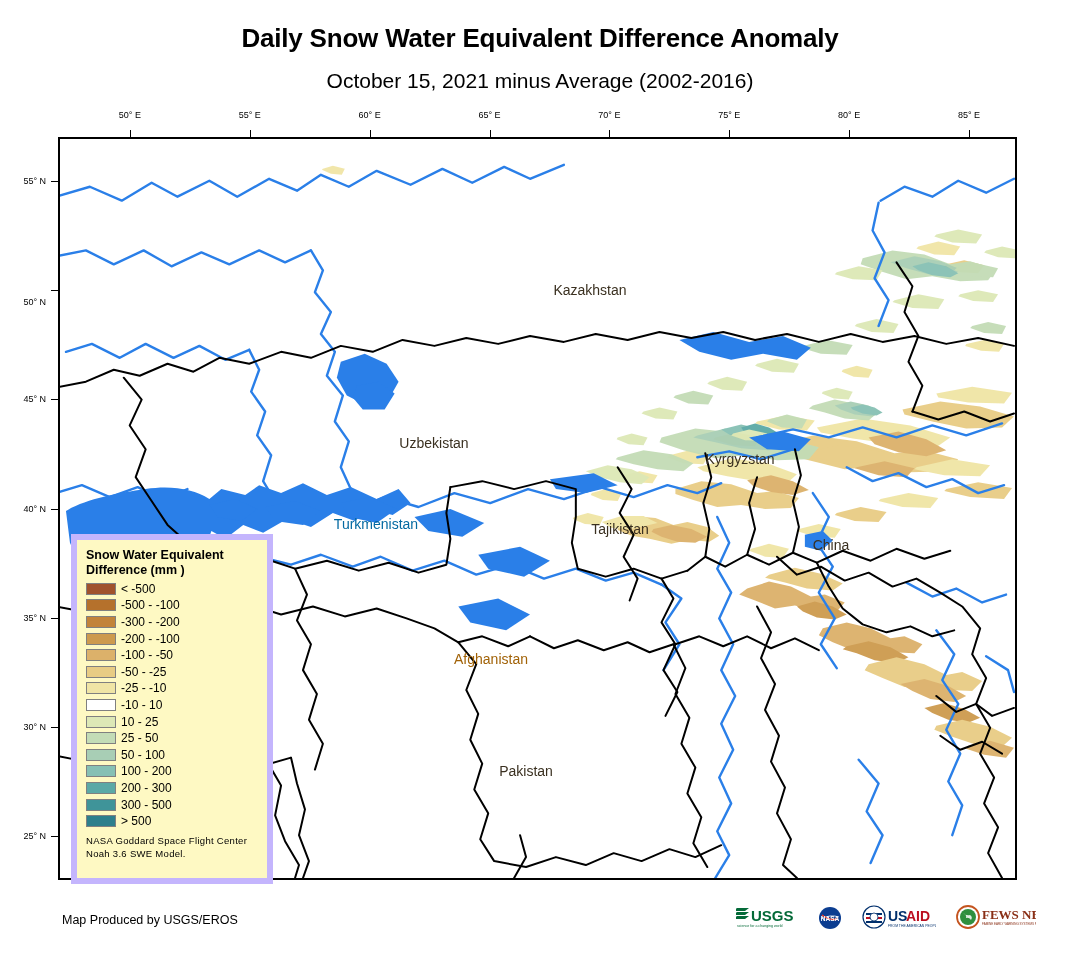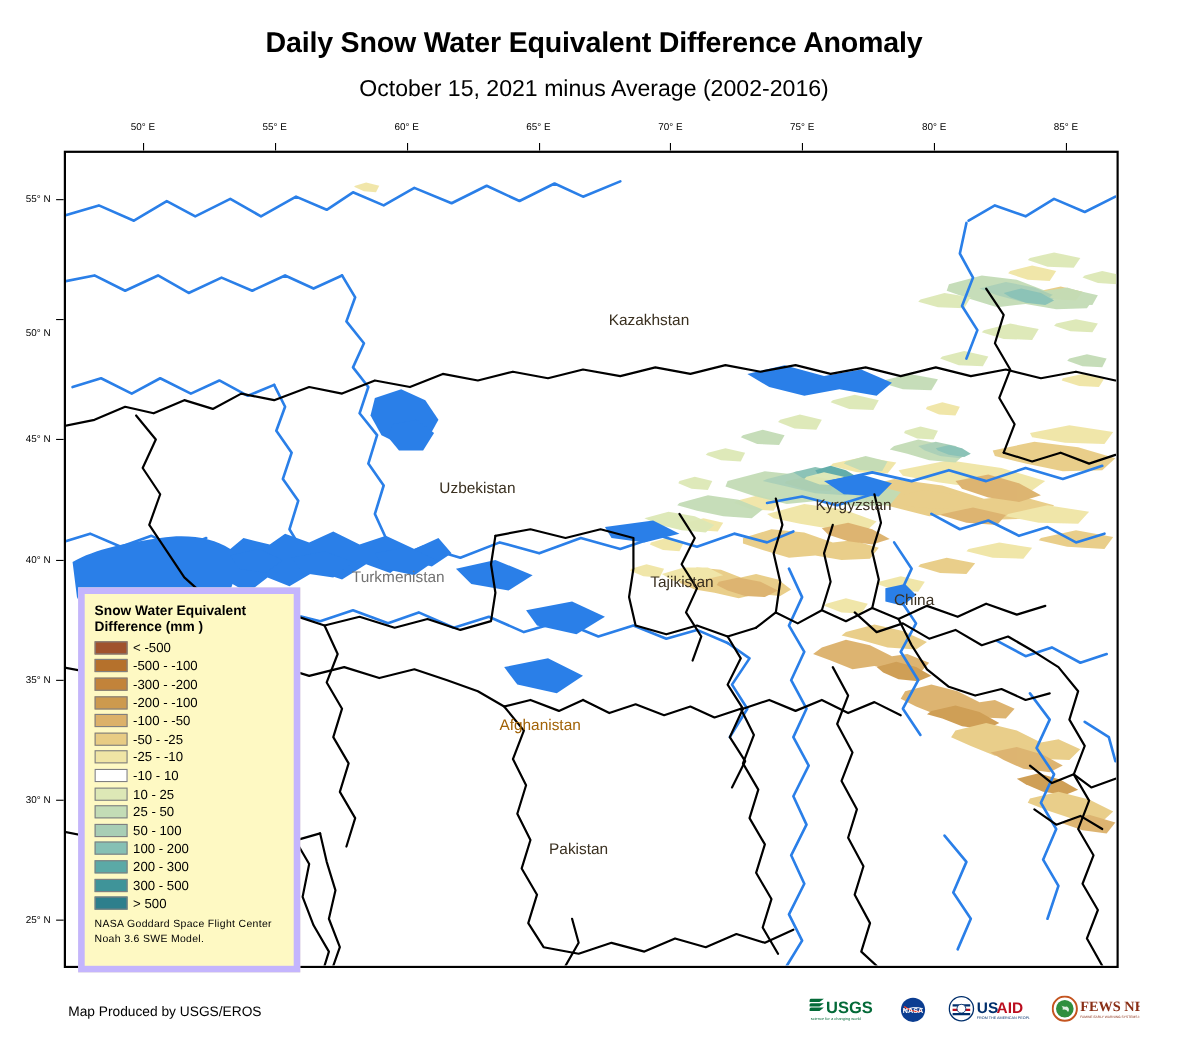--- a/index.html
+++ b/index.html
@@ -416,22 +416,22 @@
         <path d="M456 743 L468 722 L462 700"></path>
       </g>
 
       <g></g>
     </g>
   </svg>
 
   <div id="country-label-overlay">
       <div style="position: absolute; transform: translate(-50%, -50%); white-space: nowrap; font-size: 14px; color: rgb(58, 48, 32); left: 530px; top: 151px;">Kazakhstan</div>
       <div style="position: absolute; transform: translate(-50%, -50%); white-space: nowrap; font-size: 14px; color: rgb(58, 48, 32); left: 374px; top: 304px;">Uzbekistan</div>
-      <div style="position: absolute; transform: translate(-50%, -50%); white-space: nowrap; font-size: 14px; color: #737373; left: 302px; top: 385px;">Turkmenistan</div>
-      <div style="position: absolute; transform: translate(-50%, -50%); white-space: nowrap; font-size: 14px; color: rgb(58, 48, 32); left: 680px; top: 320px; margin-left: 36px;">Kyrgyzstan</div>
+      <div style="position: absolute; transform: translate(-50%, -50%); white-space: nowrap; font-size: 14px; color: #0369a1; left: 316px; top: 385px;">Turkmenistan</div>
+      <div style="position: absolute; transform: translate(-50%, -50%); white-space: nowrap; font-size: 14px; color: rgb(58, 48, 32); left: 680px; top: 320px;">Kyrgyzstan</div>
       <div style="position: absolute; transform: translate(-50%, -50%); white-space: nowrap; font-size: 14px; color: rgb(58, 48, 32); left: 560px; top: 390px;">Tajikistan</div>
       <div style="position: absolute; transform: translate(-50%, -50%); white-space: nowrap; font-size: 14px; color: rgb(58, 48, 32); left: 771px; top: 406px;">China</div>
       <div style="position: absolute; transform: translate(-50%, -50%); white-space: nowrap; font-size: 14px; color: #a16207; left: 431px; top: 520px;">Afghanistan</div>
       <div style="position: absolute; transform: translate(-50%, -50%); white-space: nowrap; font-size: 14px; color: rgb(58, 48, 32); left: 466px; top: 632px;">Pakistan</div>
     </div>
 </div>
 
 <div id="legend-box">
   <div id="legend-title">
     <div>Snow Water Equivalent</div>

